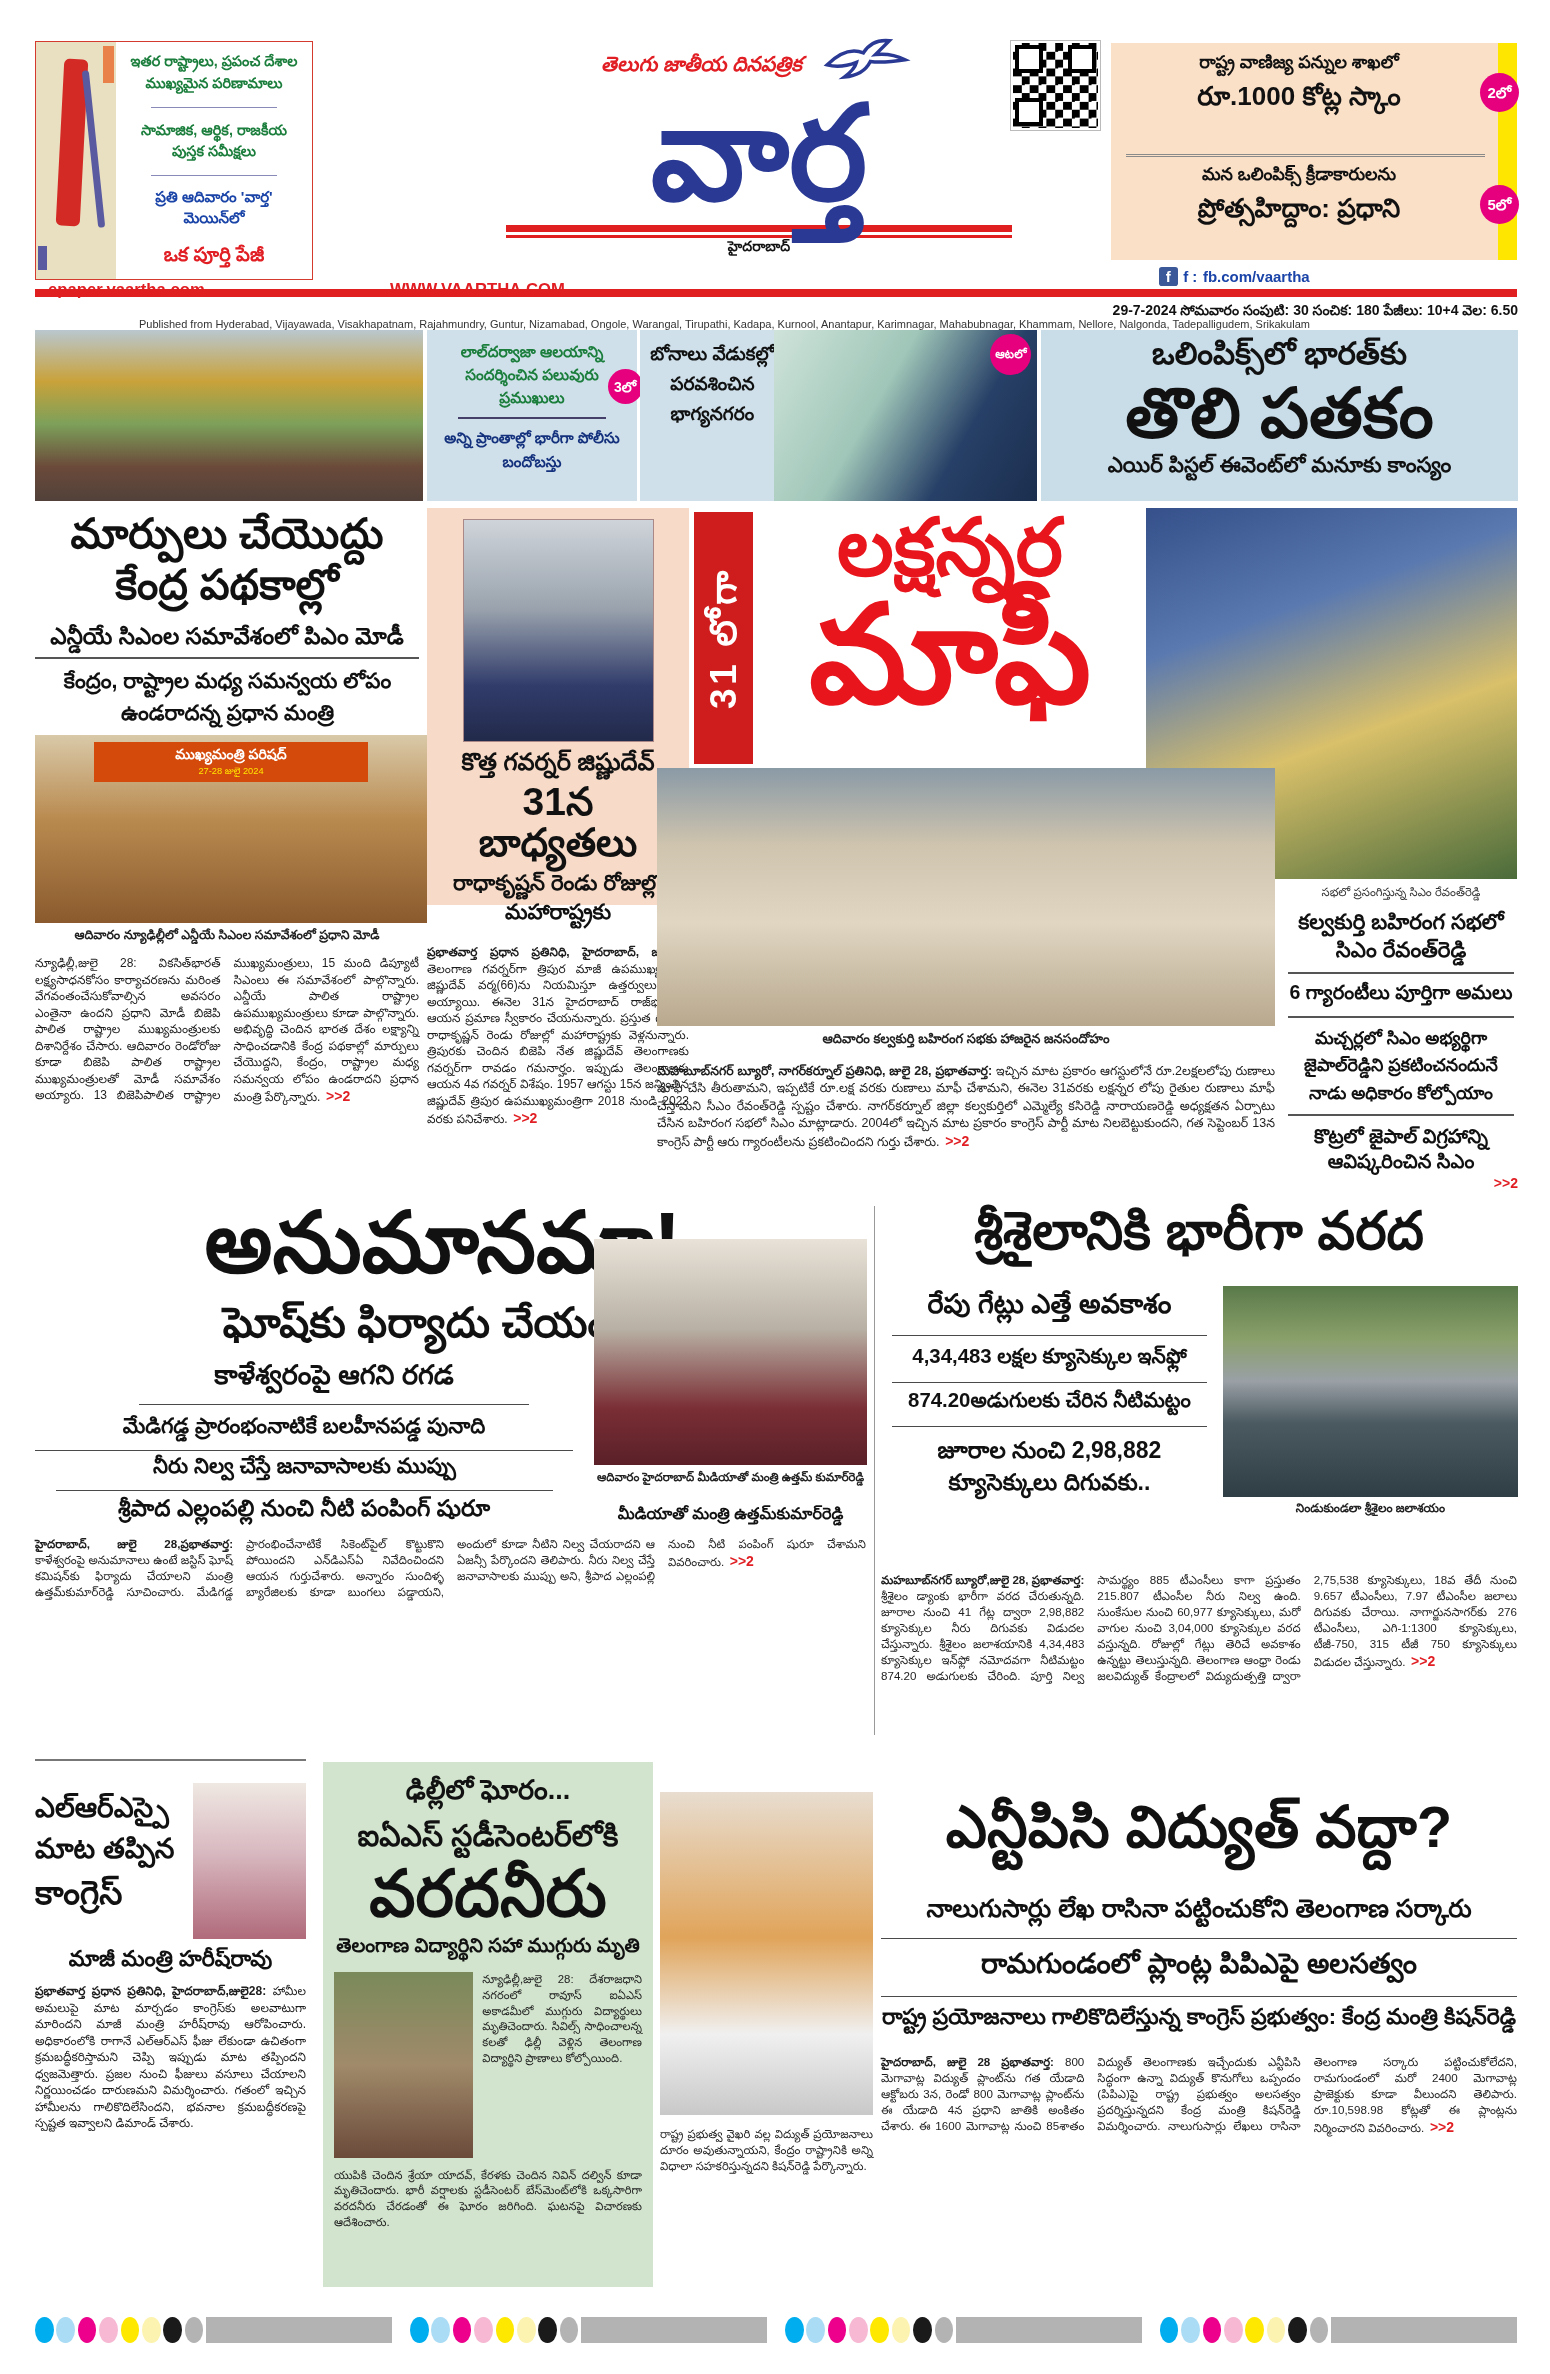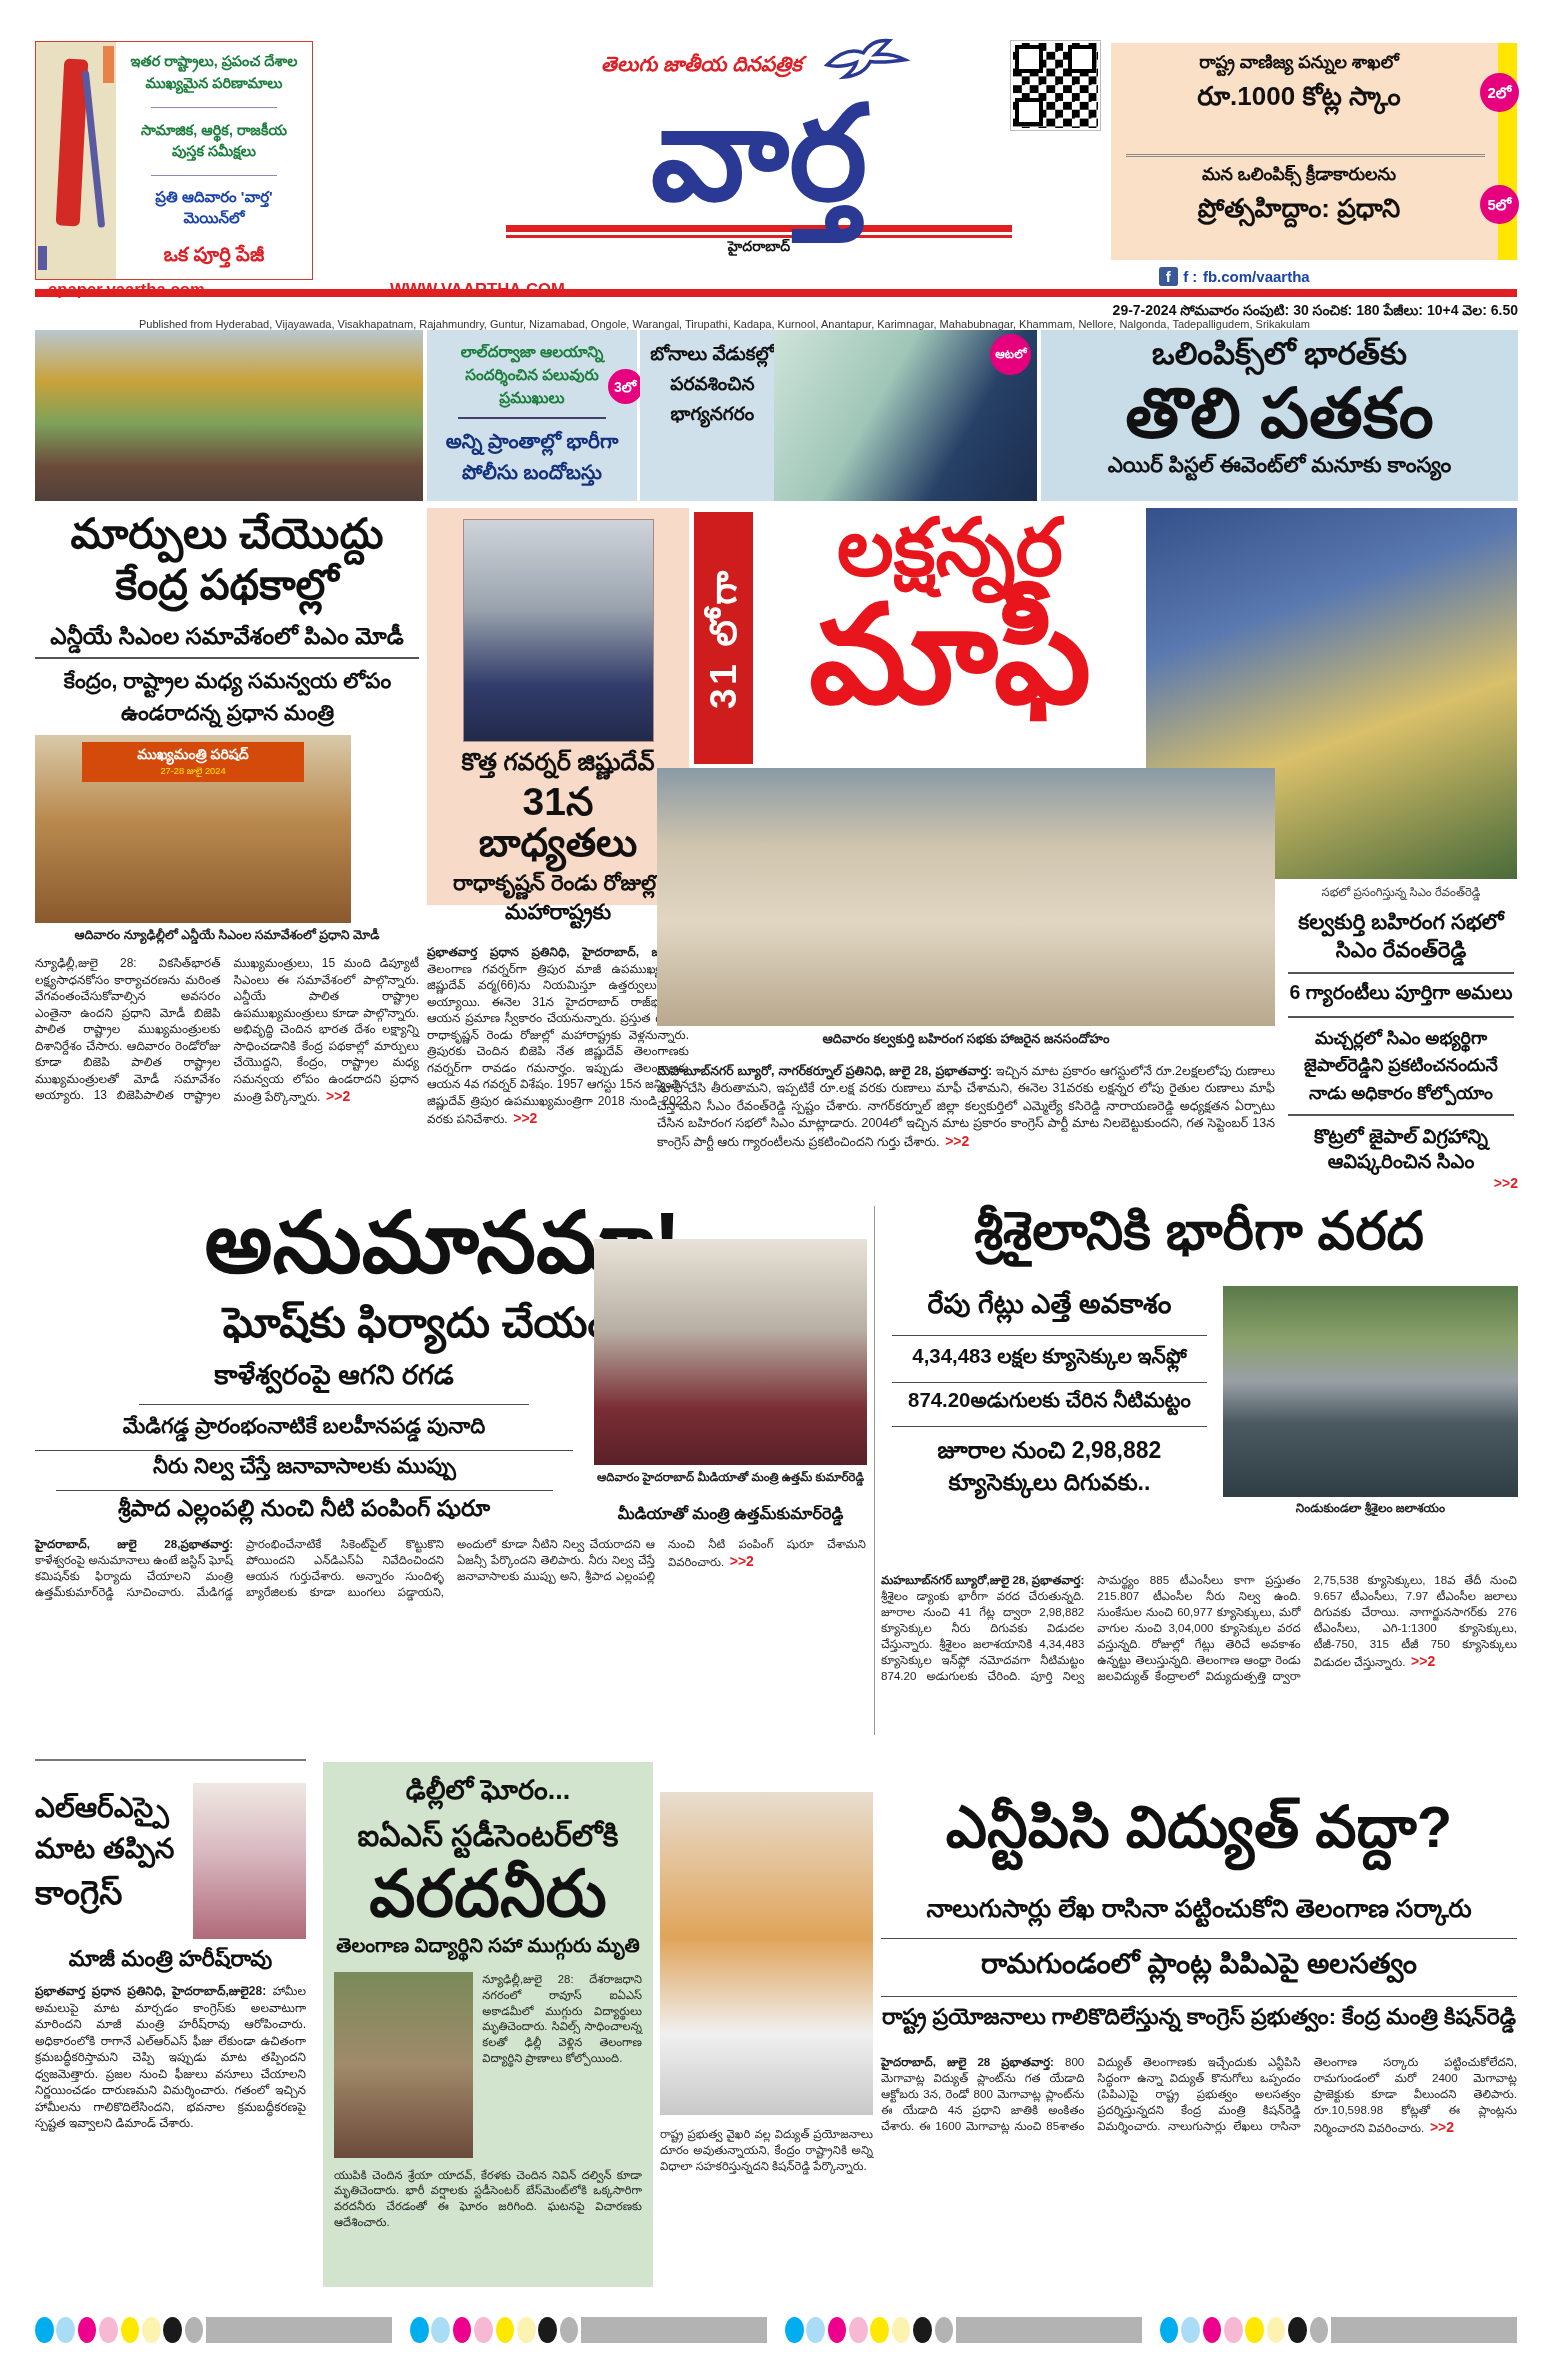--- a/index.html
+++ b/index.html
@@ -109,21 +109,21 @@
   <div class="abs b7" style="left:1002px;top:302px;width:516px;font-size:14px;text-align:right;color:#111;">29-7-2024 సోమవారం సంపుటి: 30 సంచిక: 180  పేజీలు: 10+4  వెల: 6.50</div>
 </div>
 
 <div class="abs photo ph-temple" style="left:35px;top:330px;width:388px;height:171px;"></div>
 
 <div class="abs lightbox" style="left:427px;top:330px;width:210px;height:171px;padding:0;">
   <div style="position:relative;height:100%;padding:11px 13px;box-sizing:border-box;text-align:center;">
     <div class="green b7" style="font-size:15.3px;line-height:1.5;">లాల్‌దర్వాజా ఆలయాన్ని సందర్శించిన పలువురు ప్రముఖులు</div>
     <div class="badge" style="position:absolute;right:-5.6px;top:39px;width:35px;height:35px;font-size:14px;">3లో</div>
     <div style="height:1.9px;background:#44406a;width:80%;margin:7.4px auto;"></div>
-    <div class="navy b8" style="font-size:20px;line-height:1.55;text-align:center;">అన్ని ప్రాంతాల్లో భారీగా పోలీసు బందోబస్తు</div>
+    <div class="navy b8" style="font-size:15px;line-height:1.55;text-align:center;">అన్ని ప్రాంతాల్లో భారీగా పోలీసు బందోబస్తు</div>
   </div>
 </div>
 
 <div class="abs lightbox ctr b9" style="left:640px;top:330px;width:130px;height:152px;font-size:18.6px;line-height:1.6;padding:9.3px 7.4px;">బోనాలు వేడుకల్లో పరవశించిన భాగ్యనగరం</div>
 
 <div class="abs photo ph-manu" style="left:774px;top:330px;width:263px;height:171px;">
   <div class="badge" style="position:absolute;right:5.6px;top:3.7px;width:41px;height:41px;font-size:12px;">ఆటలో</div>
 </div>
 
 <div class="abs lightbox ctr" style="left:1041px;top:330px;width:477px;height:171px;background:#c9dde9;">
@@ -132,21 +132,21 @@
   <div class="b7" style="font-size:21.3px;margin-top:5.6px;">ఎయిర్ పిస్టల్ ఈవెంట్‌లో మనూకు కాంస్యం</div>
 </div>
 
 <div class="abs ctr b9" style="left:35px;top:508px;width:384px;font-size:42px;line-height:1.22;">
   <div>మార్పులు చేయొద్దు</div>
   <div>కేంద్ర పథకాల్లో</div>
 </div>
 <div class="abs ctr b7" style="left:35px;top:623px;width:384px;font-size:23px;">ఎన్డీయే సిఎంల సమావేశంలో పిఎం మోడీ</div>
 <div class="abs" style="left:35px;top:657px;width:384px;height:1.9px;background:#555;"></div>
 <div class="abs ctr b6" style="left:45px;top:666px;width:365px;font-size:21.3px;line-height:1.5;">కేంద్రం, రాష్ట్రాల మధ్య సమన్వయ లోపం ఉండరాదన్న ప్రధాన మంత్రి</div>
-<div class="abs photo ph-modi" style="left:35px;top:735px;width:316px;height:188px;">
+<div class="abs photo ph-modi" style="left:35px;top:735px;width:392px;height:188px;">
   <div style="position:absolute;left:15%;top:7.4px;width:70%;background:#d44a0a;color:#fff;text-align:center;padding:2.8px 0 3.7px;">
     <span class="b8" style="font-size:14px;">ముఖ్యమంత్రి పరిషద్</span>
     <span style="display:block;font-size:9.3px;color:#ffe600;">27-28 జులై 2024</span>
   </div>
 </div>
 <div class="abs caption" style="left:35px;top:928px;width:384px;font-size:12.5px;">ఆదివారం న్యూఢిల్లీలో ఎన్డీయే సిఎంల సమావేశంలో ప్రధాని మోడీ</div>
 <div class="abs body-copy col2" style="left:35px;top:955px;width:384px;height:239px;">
   <span>న్యూఢిల్లీ,జులై 28: వికసిత్‌భారత్ లక్ష్యసాధనకోసం కార్యాచరణను మరింత వేగవంతంచేసుకోవాల్సిన అవసరం ఎంతైనా ఉందని ప్రధాని మోడీ బిజెపి పాలిత రాష్ట్రాల ముఖ్యమంత్రులకు దిశానిర్దేశం చేసారు. ఆదివారం రెండోరోజు కూడా బిజెపి పాలిత రాష్ట్రాల ముఖ్యమంత్రులతో మోడీ సమావేశం అయ్యారు. 13 బిజెపిపాలిత రాష్ట్రాల ముఖ్యమంత్రులు, 15 మంది డిప్యూటీ సిఎంలు ఈ సమావేశంలో పాల్గొన్నారు. ఎన్డీయే పాలిత రాష్ట్రాల ఉపముఖ్యమంత్రులు కూడా పాల్గొన్నారు. అభివృద్ధి చెందిన భారత దేశం లక్ష్యాన్ని సాధించడానికి కేంద్ర పథకాల్లో మార్పులు చేయొద్దని, కేంద్రం, రాష్ట్రాల మధ్య సమన్వయ లోపం ఉండరాదని ప్రధాన మంత్రి పేర్కొన్నారు.</span><span class="cont">&gt;&gt;2</span>
 </div>
 

